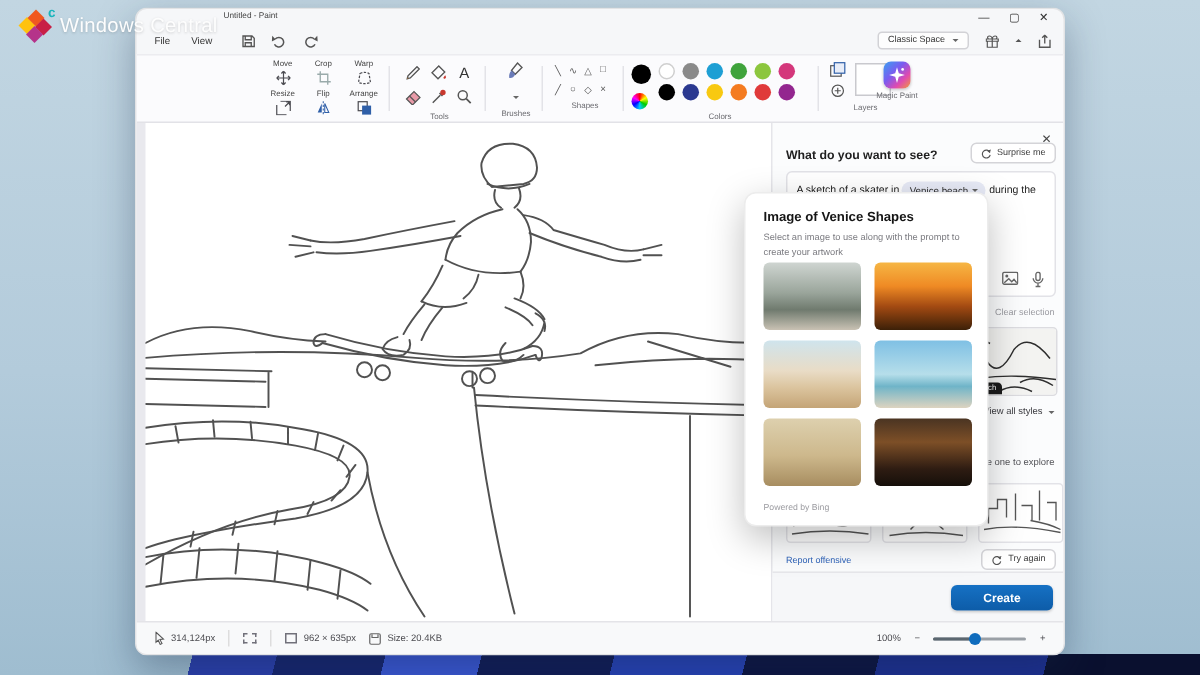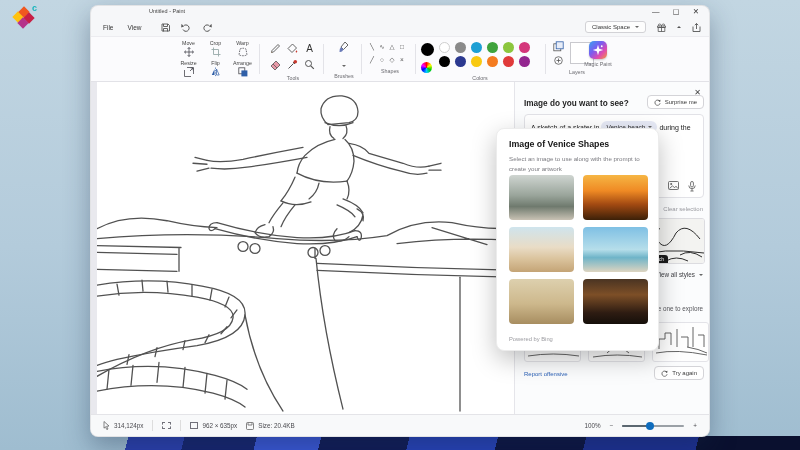--- a/index.html
+++ b/index.html
@@ -139,20 +139,21 @@
 <div class="bloom-strip"></div>
 
 <div class="watermark">
   <span class="wc-logo">
     <i class="wc-d1"></i>
       <i class="wc-d2"></i>
       <i class="wc-d3"></i>
       <i class="wc-d4"></i>
       <span class="wc-c">c</span>
   </span>
+  <span class="wc-text">Windows Central</span>
 </div>
 
 <div class="win">
 
   <div class="titlebar">
     <span class="tb-title">Untitled - Paint</span>
     <span class="tb-controls">
       <span>—</span>
       <span>▢</span>
       <span>✕</span>
@@ -397,21 +398,21 @@
 
           <path d="M0,292 Q60,280 118,296 Q140,302 150,310"></path>
           <path d="M0,312 Q60,300 116,314 Q138,320 148,328"></path>
           <path d="M12,290 L10,310 M36,286 L34,306 M62,283 L60,303 M88,288 L86,308 M110,294 L108,314 M130,301 L128,320"></path>
         </g>
       </svg>
     </div>
 
     <div class="panel">
       <span class="pn-close">✕</span>
-      <div class="pn-title">Image do you want to see?</div>
+      <div class="pn-title">What do you want to see?</div>
       <span class="btn-lite pn-surprise">
         <svg class="icon" width="7" height="7" viewBox="0 0 8 8">
             <path d="M6.8,3 a3,3 0 1 0 0.2,1.8" fill="none" stroke="#555" stroke-width="0.9"></path>
             <path d="M7.6,0.8 L6.6,3.4 L4.6,1.8 Z" fill="#555"></path>
           </svg>
         <span>Surprise me</span>
       </span>
 
       <div class="prompt-box">
         <span>A sketch of a skater in</span>
@@ -488,20 +489,23 @@
 
       <span class="pn-report">Report offensive</span>
       <span class="btn-lite pn-try">
         <svg class="icon" width="7" height="7" viewBox="0 0 8 8">
             <path d="M6.8,3 a3,3 0 1 0 0.2,1.8" fill="none" stroke="#555" stroke-width="0.9"></path>
             <path d="M7.6,0.8 L6.6,3.4 L4.6,1.8 Z" fill="#555"></path>
           </svg>
         <span>Try again</span>
       </span>
 
+      <div class="pn-footer">
+        <span class="btn-create">Create</span>
+      </div>
     </div>
   </div>
 
   <div class="statusbar">
     <span class="sb-item">
       <svg class="icon" width="7" height="9" viewBox="0 0 7 9">
           <path d="M1,0.5 L6,5 L3.6,5.3 L5,8 L3.8,8.6 L2.5,5.8 L1,7.2 Z" fill="none" stroke="#555" stroke-width="0.7"></path>
         </svg>
       <span>314,124px</span>
     </span>

